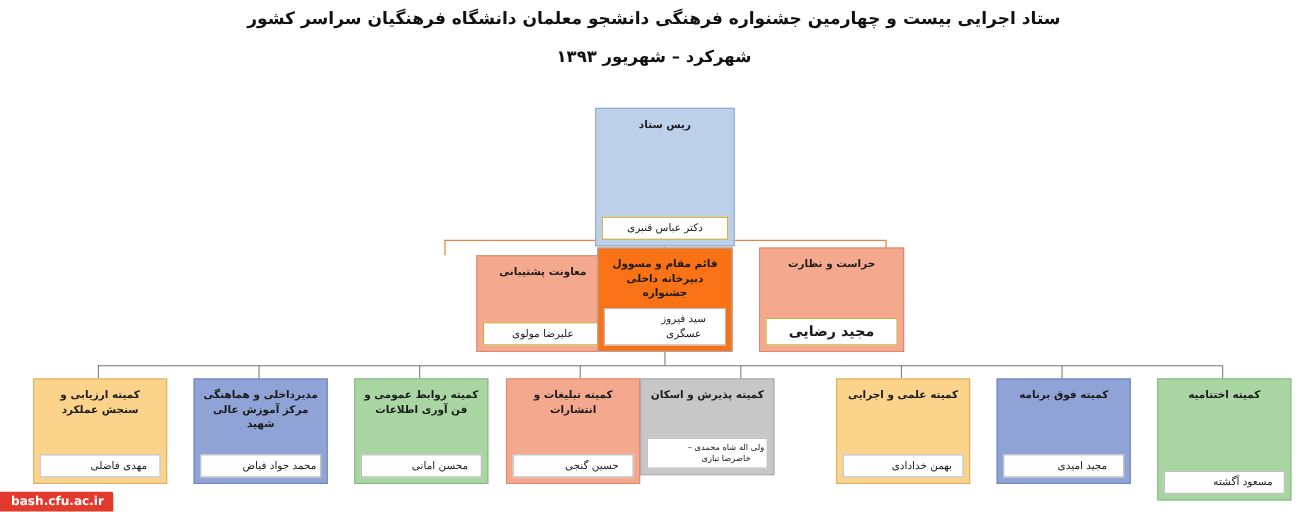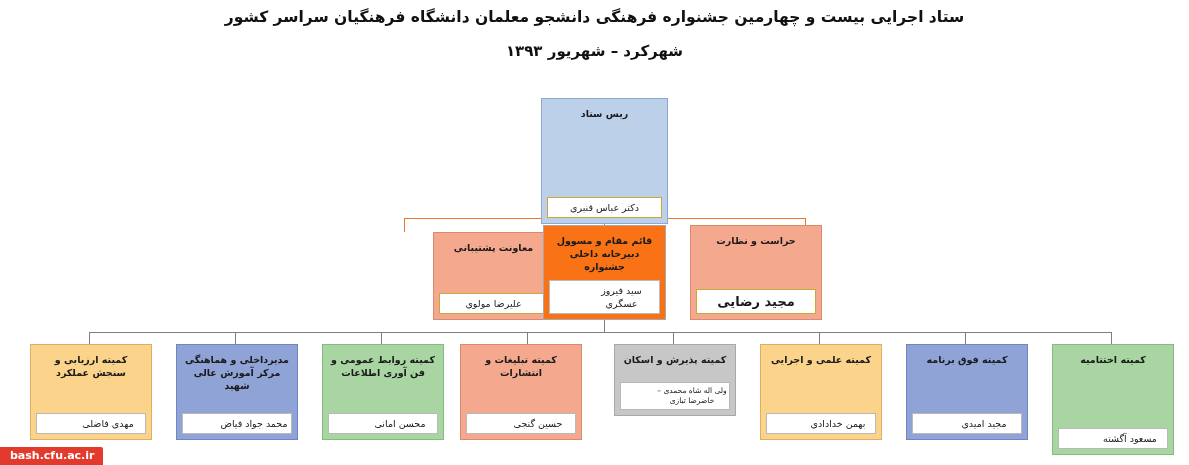--- a/index.html
+++ b/index.html
@@ -179,21 +179,21 @@
 <div class="node green" style="left:322px; top:344px; width:122px; height:96px;">
   <div class="role">کمیته روابط عمومی و فن آوری اطلاعات</div>
   <div class="name-chip plain">محسن امانی</div>
 </div>
 
 <div class="node salmon2" style="left:460px; top:344px; width:122px; height:96px;">
   <div class="role">کمیته تبلیغات و انتشارات</div>
   <div class="name-chip plain">حسین گنجی</div>
 </div>
 
-<div class="node gray2" style="left:614px; top:344px; width:122px; height:72px;">
+<div class="node gray2" style="left:582px; top:344px; width:122px; height:88px;">
   <div class="role">کمیته پذیرش و اسکان</div>
   <div class="name-chip plain small">ولی اله شاه محمدی – خاضرضا تبازی</div>
 </div>
 
 <div class="node amber2" style="left:760px; top:344px; width:122px; height:96px;">
   <div class="role">کمیته علمی و اجرایی</div>
   <div class="name-chip plain">بهمن خدادادی</div>
 </div>
 
 <div class="node indigo2" style="left:906px; top:344px; width:122px; height:96px;">

